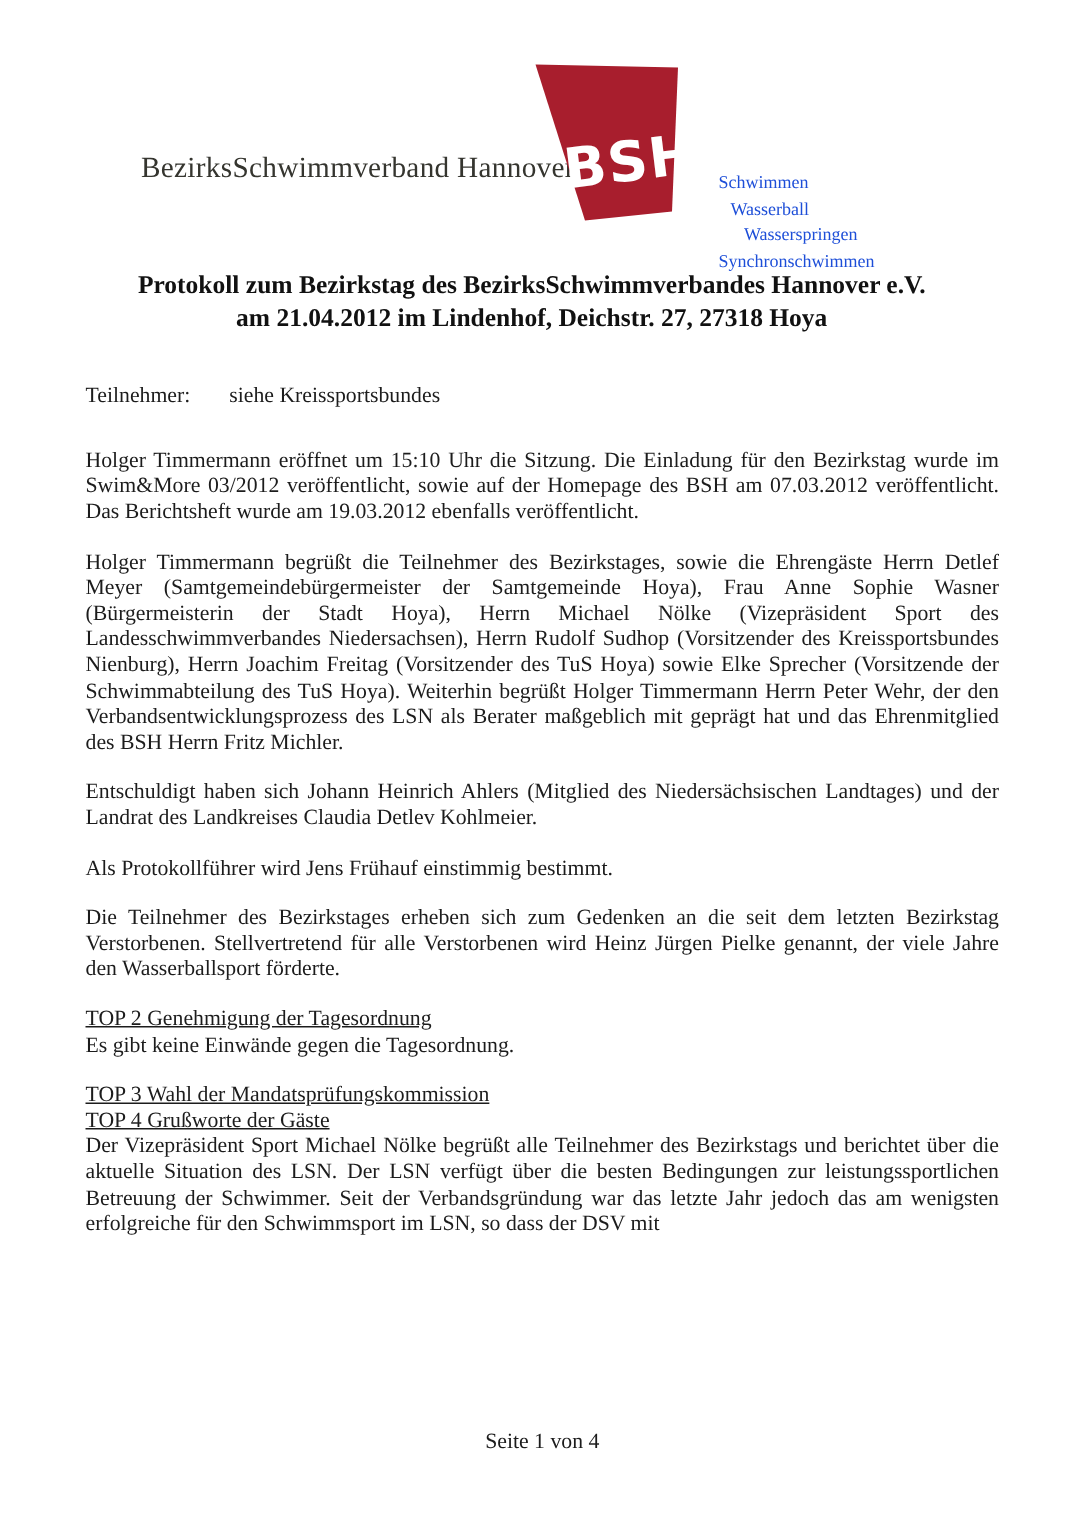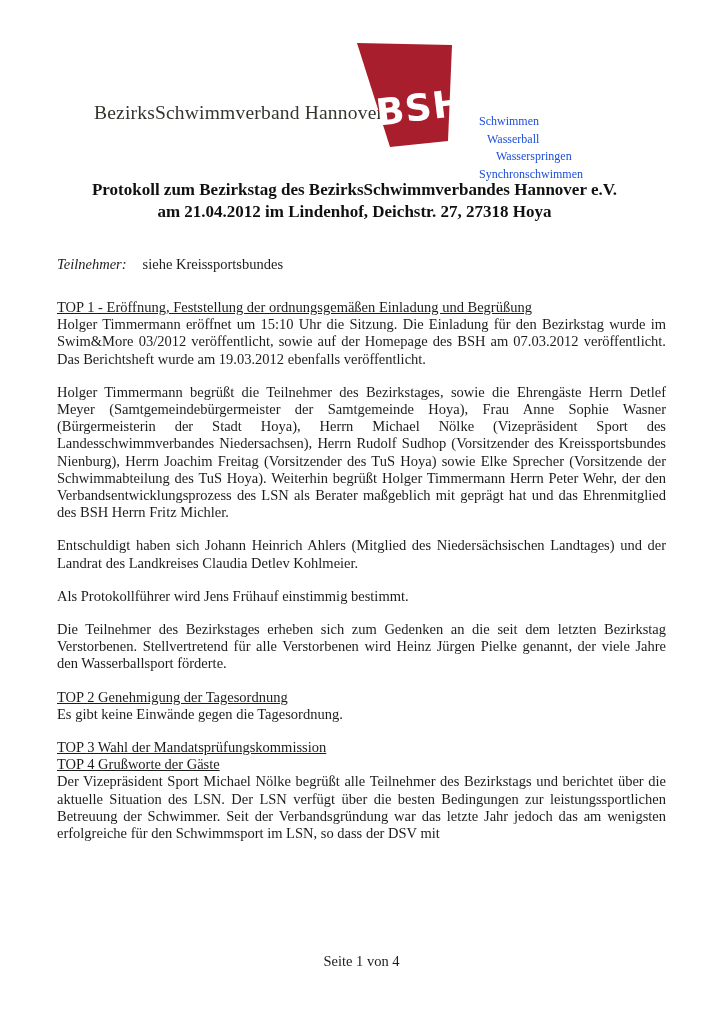--- a/index.html
+++ b/index.html
@@ -62,21 +62,21 @@
   }
 
   
   .participants {
     position: absolute;
     left: 57px;
     top: 256px;
     font-size: 14.5px;
     line-height: 17px;
   }
-  .participants .label { margin-right: 16px; font-style: italic; }
+  .participants .label { margin-right: 26px; }
 
   
   .content {
     position: absolute;
     left: 57px;
     top: 299px;
     width: 609px;
     font-size: 14.5px;
     line-height: 17.2px;
     text-align: justify;
@@ -126,21 +126,20 @@
   <div class="doc-title">
     <div>Protokoll zum Bezirkstag des BezirksSchwimmverbandes Hannover e.V.</div>
     <div>am 21.04.2012 im Lindenhof, Deichstr. 27, 27318 Hoya</div>
   </div>
 
   <div class="participants">
     <span class="label">Teilnehmer:</span><span>siehe Kreissportsbundes</span>
   </div>
 
   <div class="content">
-    <div class="block-heading">TOP 1 - Eröffnung, Feststellung der ordnungsgemäßen Einladung und Begrüßung</div>
     <div class="block-para">Holger Timmermann eröffnet um 15:10 Uhr die Sitzung. Die Einladung für den Bezirkstag wurde im Swim&amp;More 03/2012 veröffentlicht, sowie auf der Homepage des BSH am 07.03.2012 veröffentlicht. Das Berichtsheft wurde am 19.03.2012 ebenfalls veröffentlicht.</div>
     <div class="block-para">Holger Timmermann begrüßt die Teilnehmer des Bezirkstages, sowie die Ehrengäste Herrn Detlef Meyer (Samtgemeindebürgermeister der Samtgemeinde Hoya), Frau Anne Sophie Wasner (Bürgermeisterin der Stadt Hoya), Herrn Michael Nölke (Vizepräsident Sport des Landesschwimmverbandes Niedersachsen), Herrn Rudolf Sudhop (Vorsitzender des Kreissportsbundes Nienburg), Herrn Joachim Freitag (Vorsitzender des TuS Hoya) sowie Elke Sprecher (Vorsitzende der Schwimmabteilung des TuS Hoya). Weiterhin begrüßt Holger Timmermann Herrn Peter Wehr, der den Verbandsentwicklungsprozess des LSN als Berater maßgeblich mit geprägt hat und das Ehrenmitglied des BSH Herrn Fritz Michler.</div>
     <div class="block-para">Entschuldigt haben sich Johann Heinrich Ahlers (Mitglied des Niedersächsischen Landtages) und der Landrat des Landkreises Claudia Detlev Kohlmeier.</div>
     <div class="block-para">Als Protokollführer wird Jens Frühauf einstimmig bestimmt.</div>
     <div class="block-para">Die Teilnehmer des Bezirkstages erheben sich zum Gedenken an die seit dem letzten Bezirkstag Verstorbenen. Stellvertretend für alle Verstorbenen wird Heinz Jürgen Pielke genannt, der viele Jahre den Wasserballsport förderte.</div>
     <div class="block-heading">TOP 2 Genehmigung der Tagesordnung</div>
     <div class="block-para">Es gibt keine Einwände gegen die Tagesordnung.</div>
     <div class="block-heading">TOP 3 Wahl der Mandatsprüfungskommission</div>
     <div class="block-heading">TOP 4 Grußworte der Gäste</div>
     <div class="block-para">Der Vizepräsident Sport Michael Nölke begrüßt alle Teilnehmer des Bezirkstags und berichtet über die aktuelle Situation des LSN. Der LSN verfügt über die besten Bedingungen zur leistungssportlichen Betreuung der Schwimmer. Seit der Verbandsgründung war das letzte Jahr jedoch das am wenigsten erfolgreiche für den Schwimmsport im LSN, so dass der DSV mit</div>

